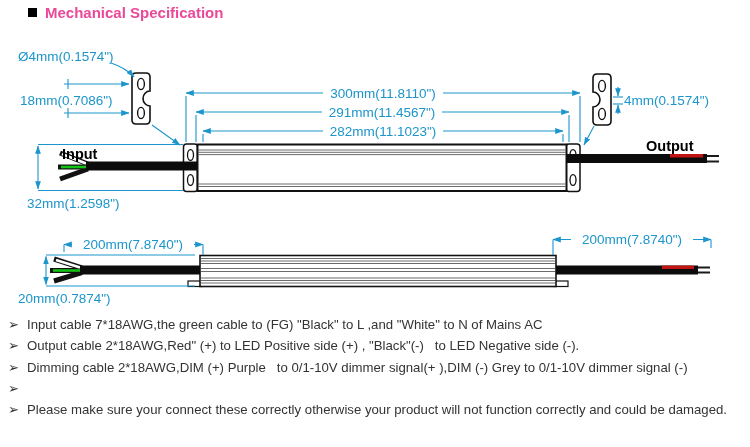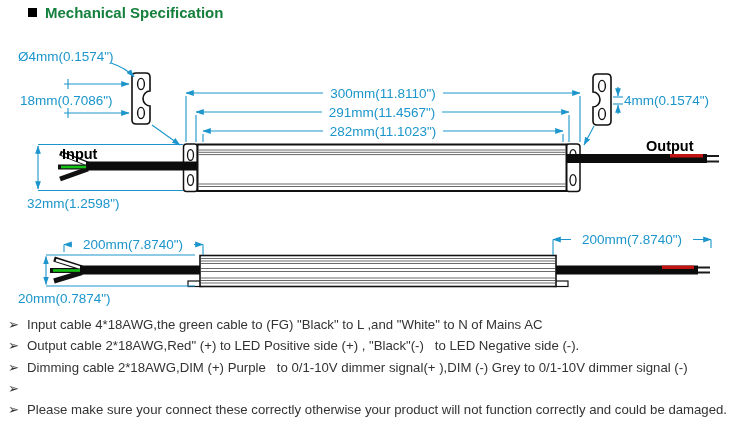--- a/index.html
+++ b/index.html
@@ -1,19 +1,19 @@
 <!DOCTYPE html>
 <html><head>
 <meta charset="utf-8">
 <style>
   html,body{margin:0;padding:0;background:#fff;}
   #page{position:relative;width:750px;height:447px;background:#fff;overflow:hidden;
         font-family:"Liberation Sans",sans-serif;}
   .title{position:absolute;left:28px;top:4px;display:flex;align-items:center;gap:8px;
-         font-size:15px;font-weight:bold;color:#15803d;}
+         font-size:15px;font-weight:bold;color:#ec4899;}
   .sq{width:9px;height:9px;background:#000;display:inline-block;}
   svg{position:absolute;left:0;top:0;}
   svg text{font-family:"Liberation Sans",sans-serif;}
   .dimtxt{font-size:13.5px;fill:#1b95cb;}
   .iotxt{font-size:14.5px;font-weight:bold;fill:#000;}
   .bluestroke{stroke:#1b95cb;stroke-width:1.1;fill:none;}
   .ink{stroke:#111;fill:#fff;}
   .thin{stroke:#2b2b2b;stroke-width:0.7;}
   .notes{position:absolute;left:8px;top:314px;width:724px;font-size:13.2px;
          line-height:21.3px;color:#333;}
@@ -187,21 +187,21 @@
       <line class="bluestroke" x1="46" y1="255" x2="195" y2="255"></line>
       <line class="bluestroke" x1="46" y1="286" x2="195" y2="286"></line>
       <line class="bluestroke" x1="46" y1="256.5" x2="46" y2="284.5" marker-start="url(#arw)" marker-end="url(#arw)"></line>
       <text class="dimtxt" x="18" y="303">20mm(0.7874")</text>
     </g>
   </svg>
 
   <div class="notes">
     <div class="note">
       <span class="b">➢</span>
-      <span class="t">Input cable 4*18AWG,the green cable to (FG) "Black" to L ,and "White" to N of Mains AC</span>
+      <span class="t">Input cable 7*18AWG,the green cable to (FG) "Black" to L ,and "White" to N of Mains AC</span>
     </div>
     <div class="note">
       <span class="b">➢</span>
       <span class="t">Output cable 2*18AWG,Red" (+) to LED Positive side (+) , "Black"(-)   to LED Negative side (-).</span>
     </div>
     <div class="note">
       <span class="b">➢</span>
       <span class="t">Dimming cable 2*18AWG,DIM (+) Purple   to 0/1-10V dimmer signal(+ ),DIM (-) Grey to 0/1-10V dimmer signal (-)</span>
     </div>
     <div class="note">

